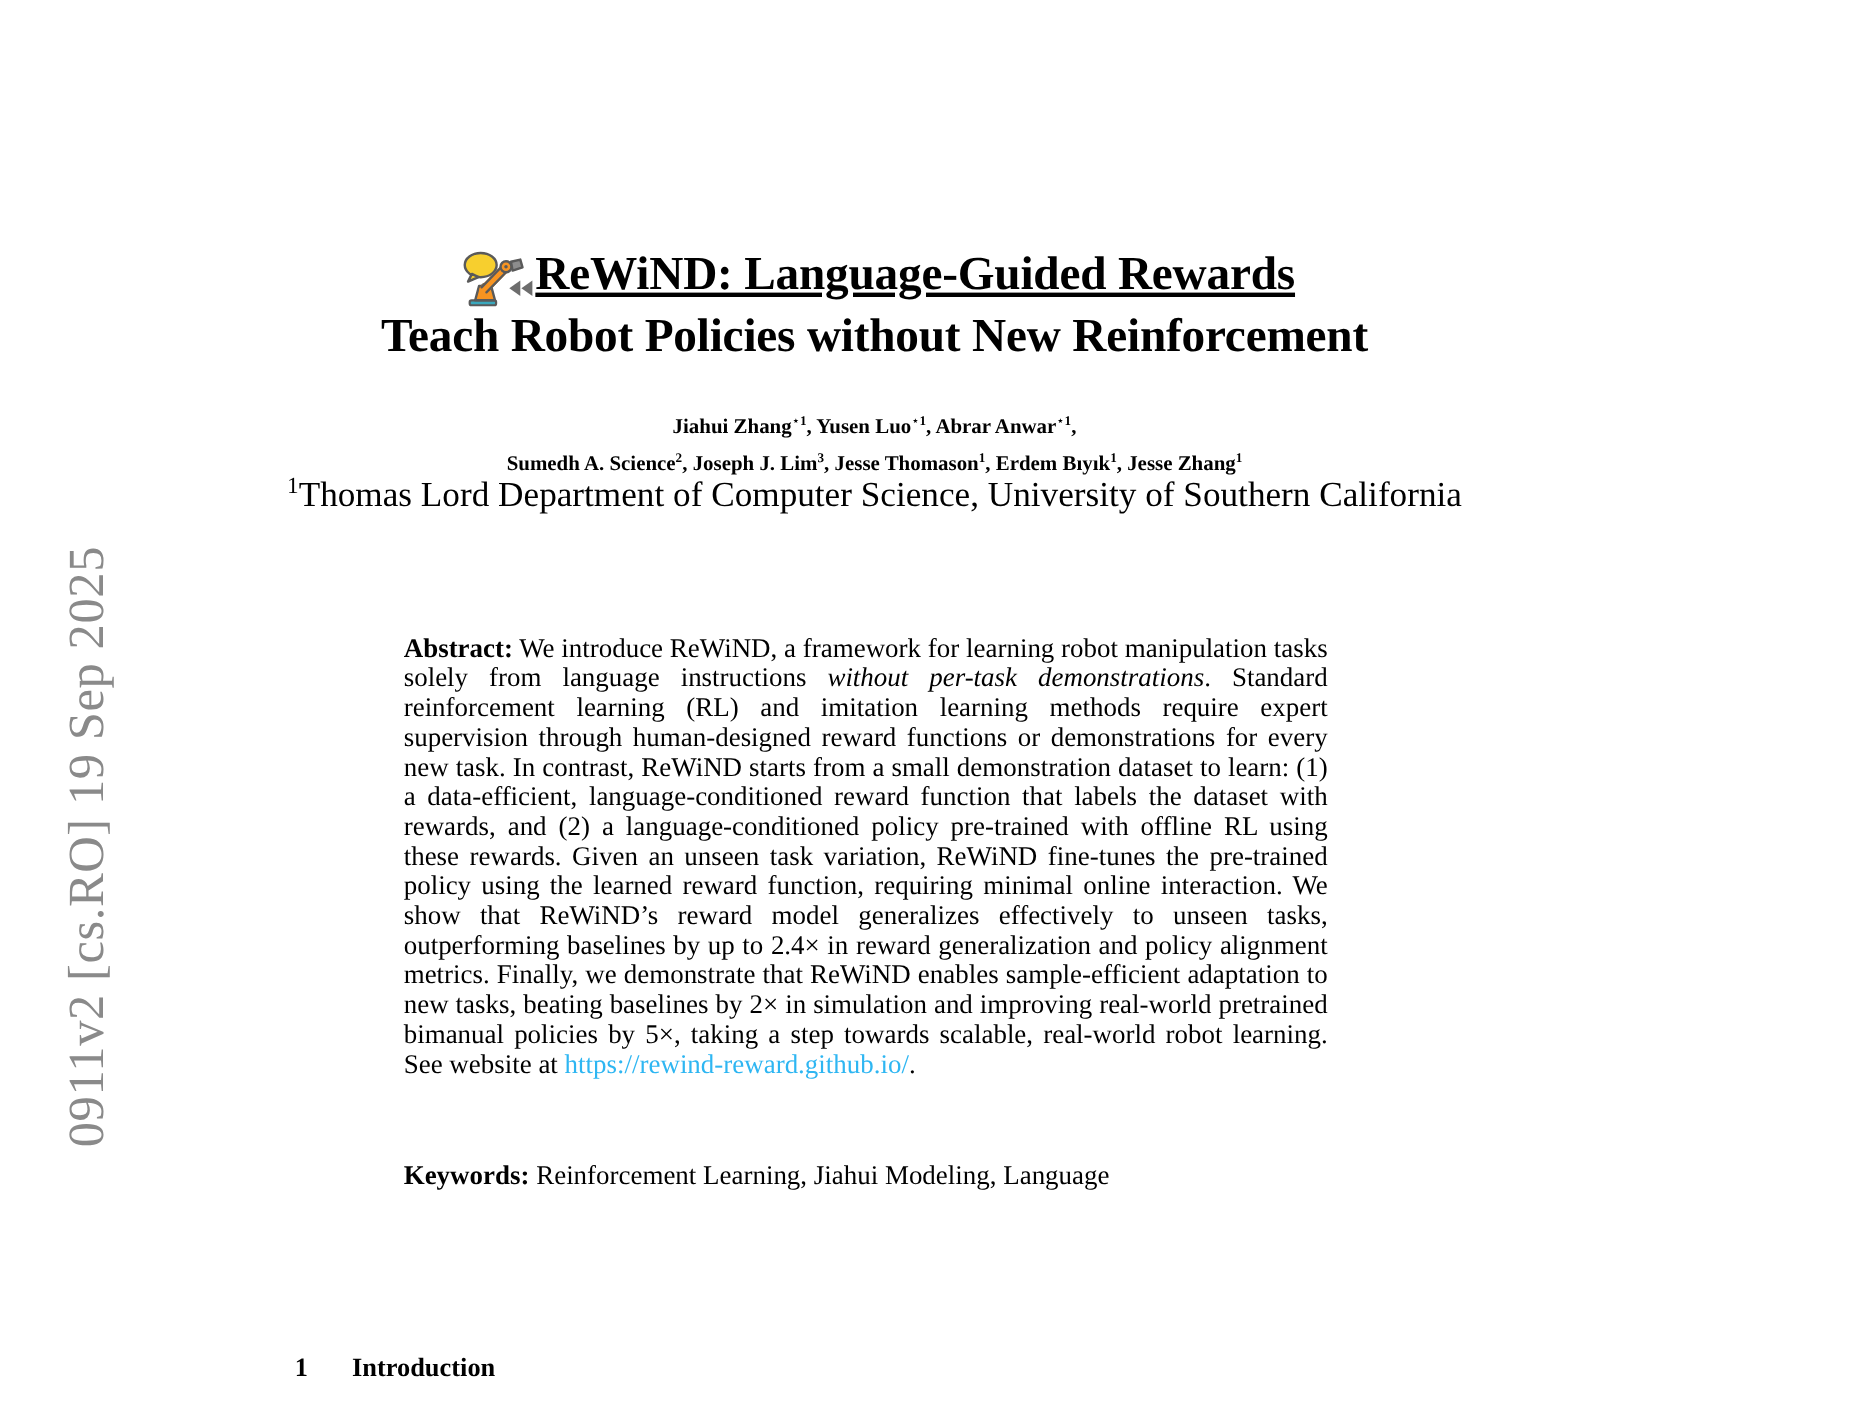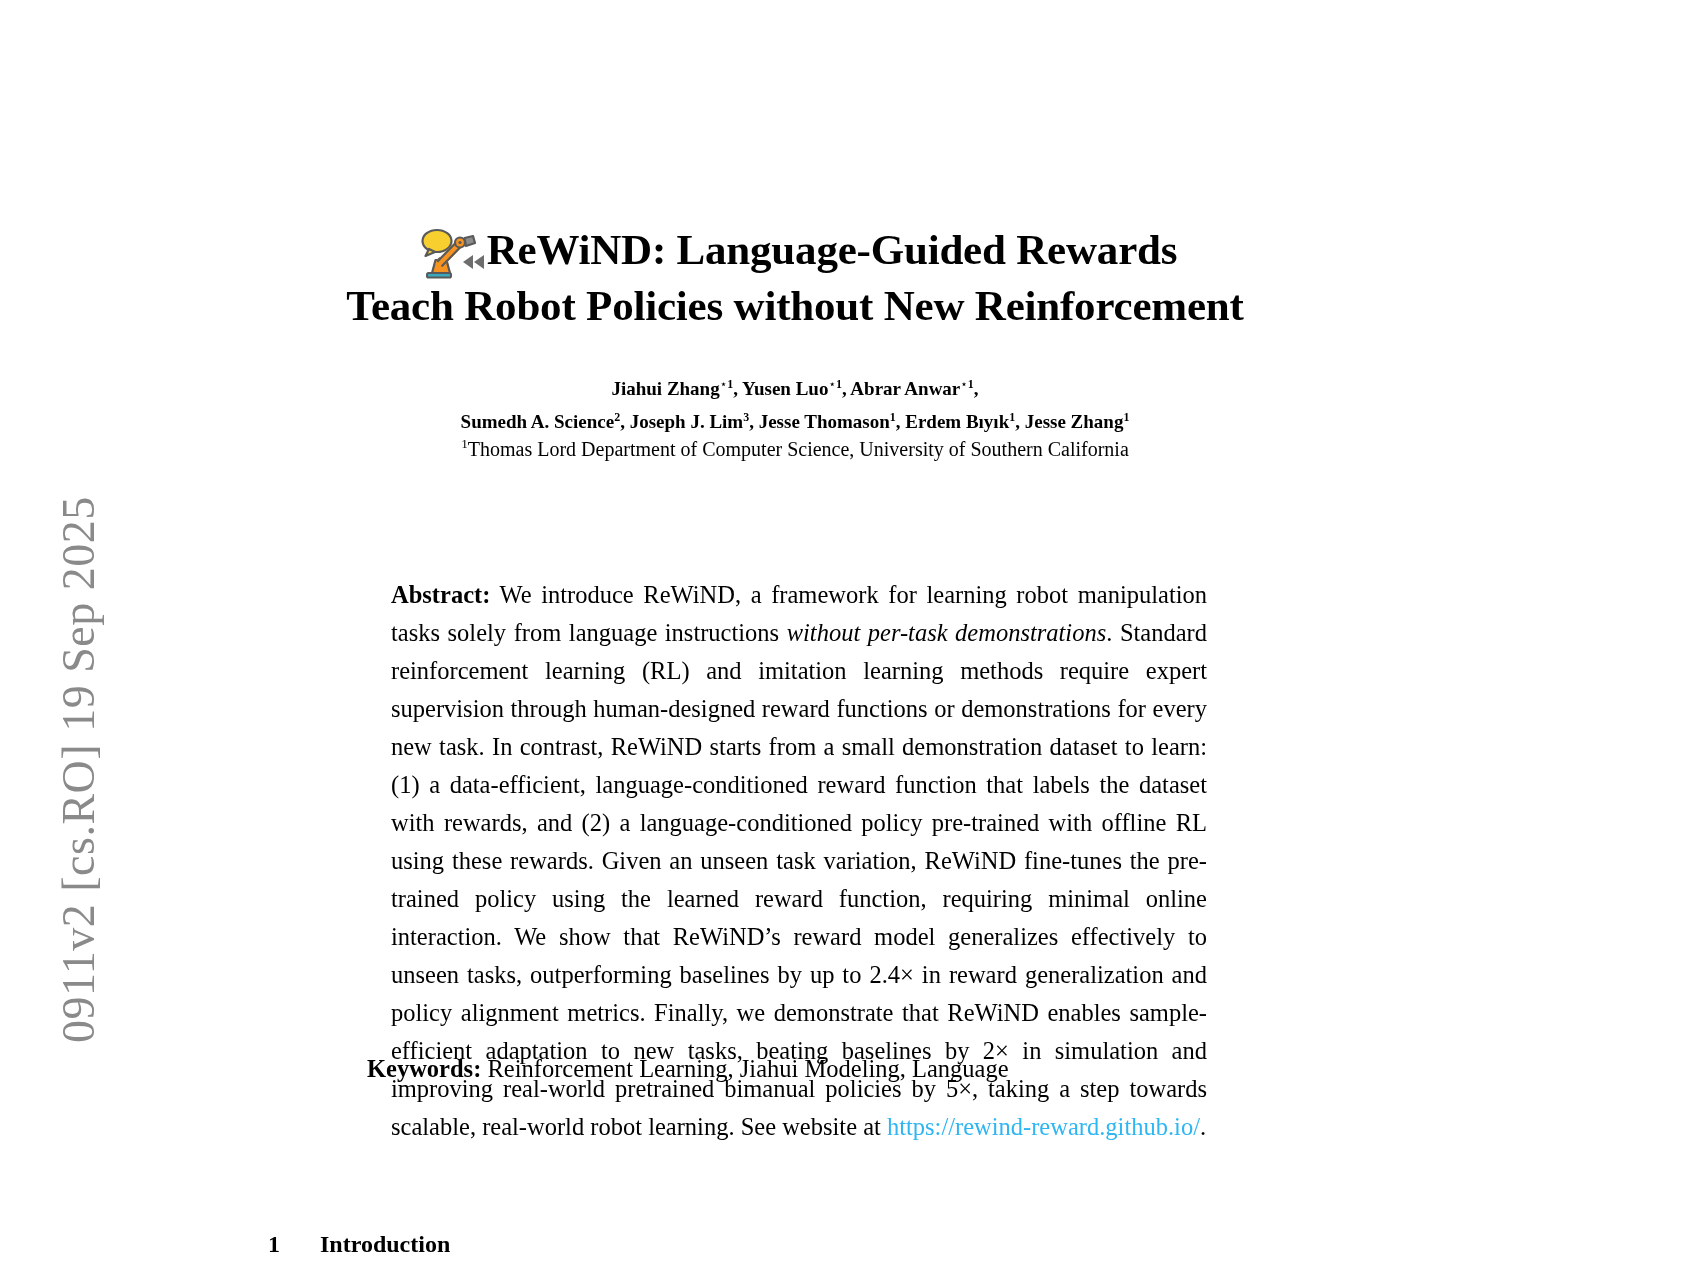--- a/index.html
+++ b/index.html
@@ -58,20 +58,21 @@
     font-size: 43px;
     font-weight: bold;
     line-height: 56px;
     letter-spacing: -0.2px;
   }
   .title-line-1 {
     display: flex;
     align-items: center;
     justify-content: center;
     gap: 0px;
+    text-decoration: underline;
   }
   #robot-icon {
     display: inline-block;
     width: 72px;
     height: 56px;
     margin-right: 2px;
     flex: 0 0 auto;
     position: relative;
     top: 2px;
   }
@@ -99,43 +100,42 @@
 
   
   #affiliations {
     position: absolute;
     left: 250px;
     top: 434px;
     width: 1090px;
     text-align: center;
   }
   .affil-line {
-    font-size: 20px;
+    font-size: 32px;
     line-height: 31px;
     font-weight: normal;
   }
   .affil-line sup {
     font-size: 0.66em;
     vertical-align: super;
     line-height: 0;
   }
 
   
   #abstract-block {
     position: absolute;
     left: 367px;
     top: 576px;
     width: 840px;
   }
   #abstract-body {
     font-size: 24.5px;
-    line-height: 38px;
+    line-height: 27px;
     text-align: justify;
     text-justify: inter-word;
-    margin-left: 24px;
   }
   #abstract-body .lead {
     font-weight: bold;
   }
   .ital { font-style: italic; }
   .mathnum {
     font-family: "Liberation Serif", "DejaVu Serif", serif;
   }
   a.weblink {
     color: #2eb6f2;

